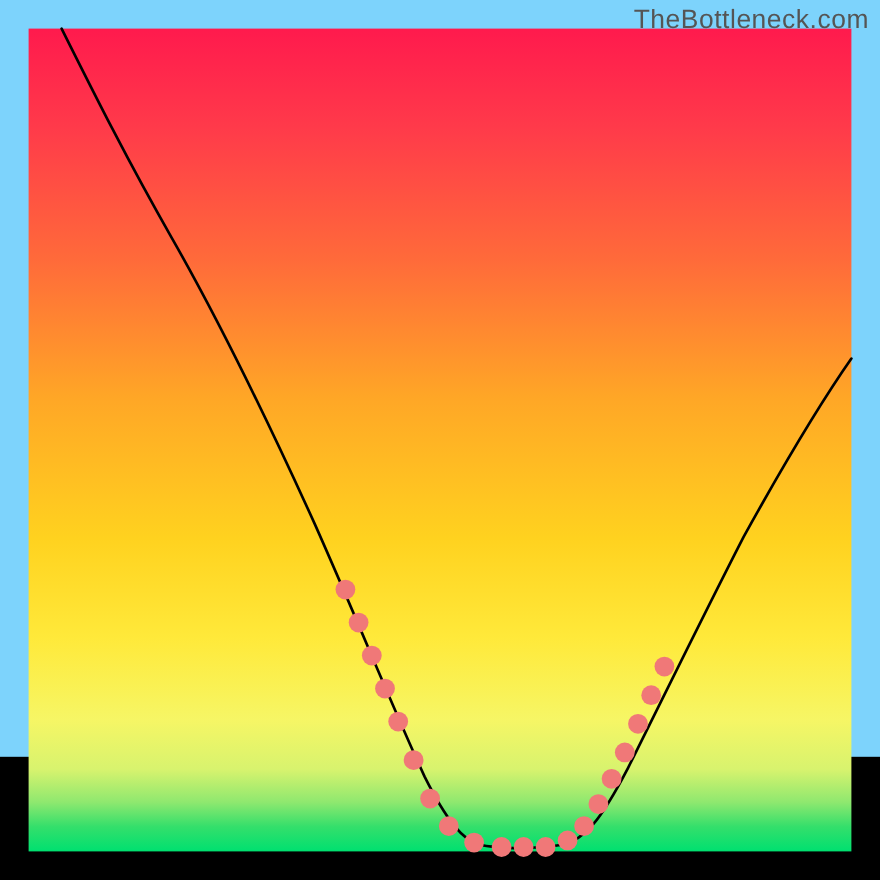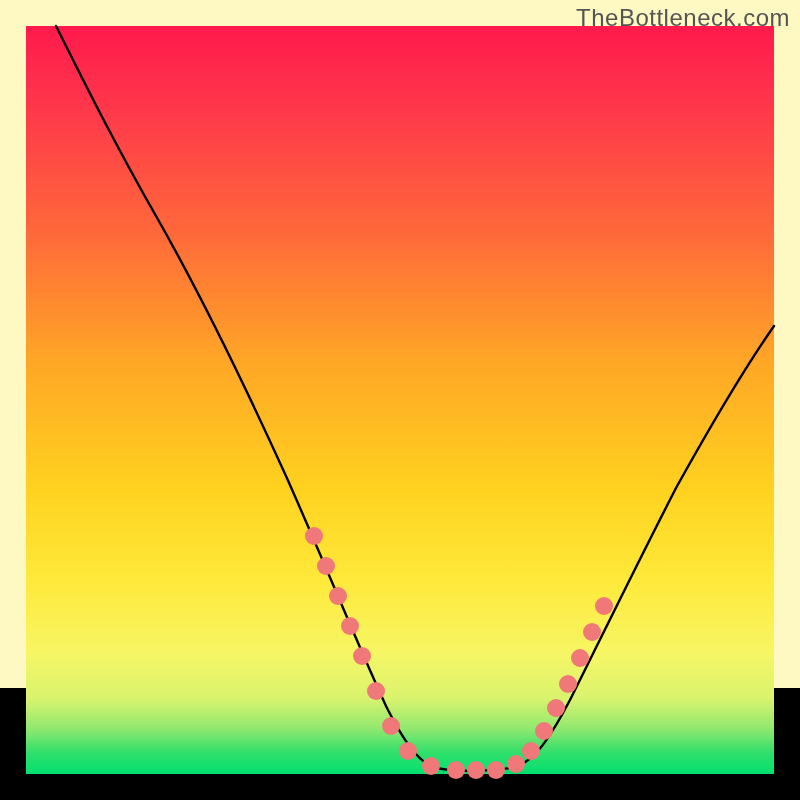--- a/index.html
+++ b/index.html
@@ -10,21 +10,21 @@
     background: #000;
     overflow: hidden;
     font-family: Arial, Helvetica, sans-serif;
   }
   .frame {
     position: absolute;
     left: 0;
     top: 0;
     width: 800px;
     height: 688px;
-    background: #fef9c3;
+    background: #7dd3fc;
   }
   .plot-area {
     position: absolute;
     left: 26px;
     top: 26px;
     width: 748px;
     height: 748px;
     
     background: linear-gradient(
       to bottom,

